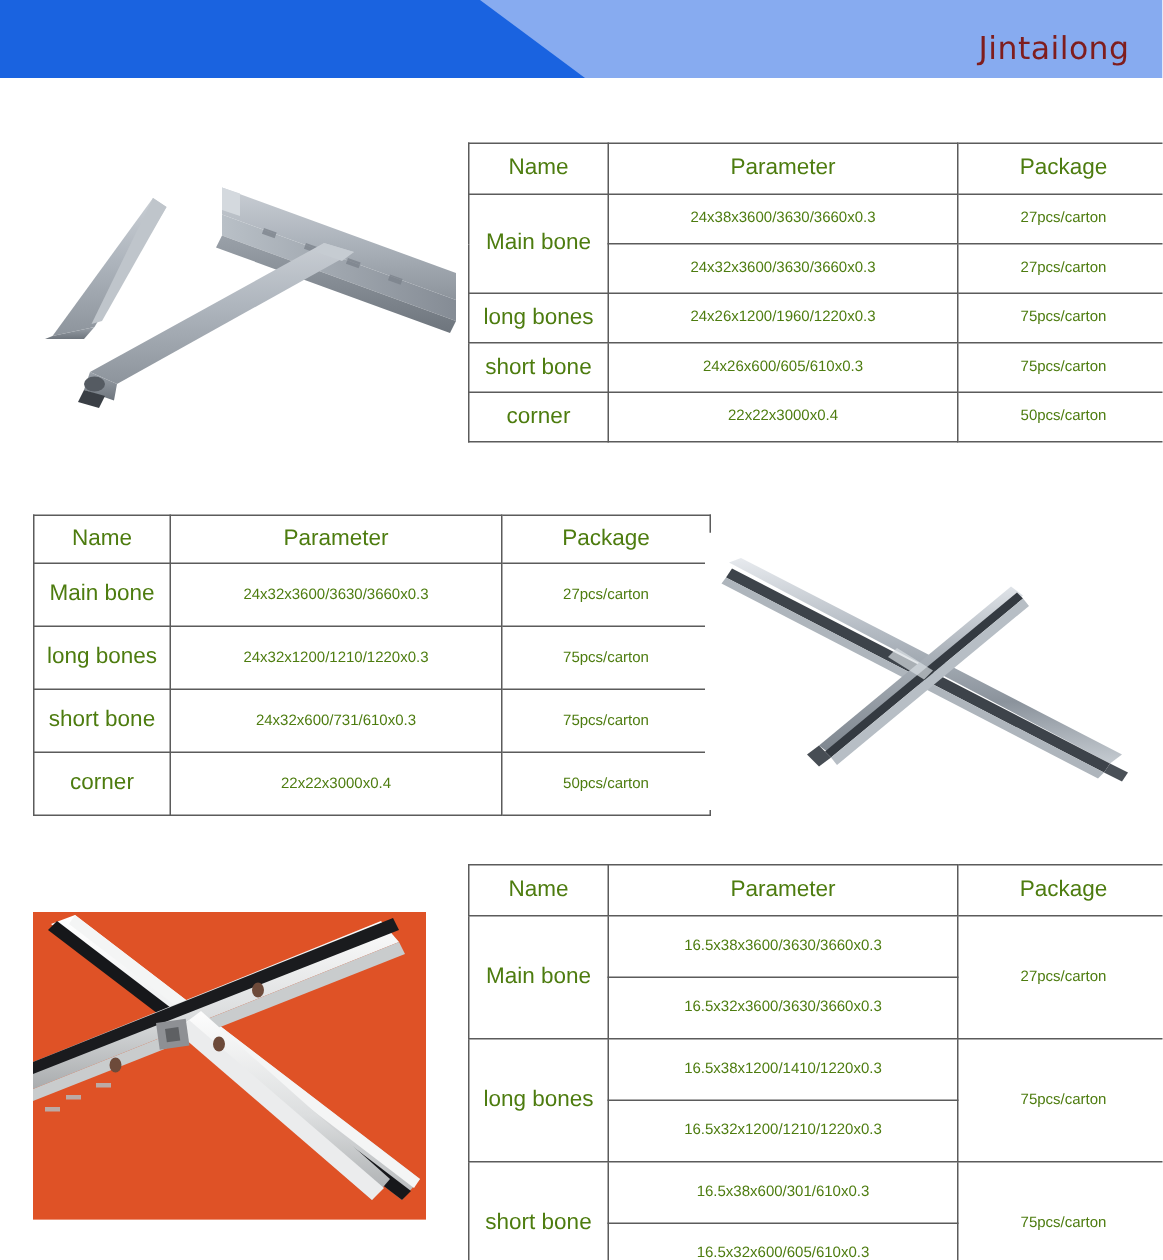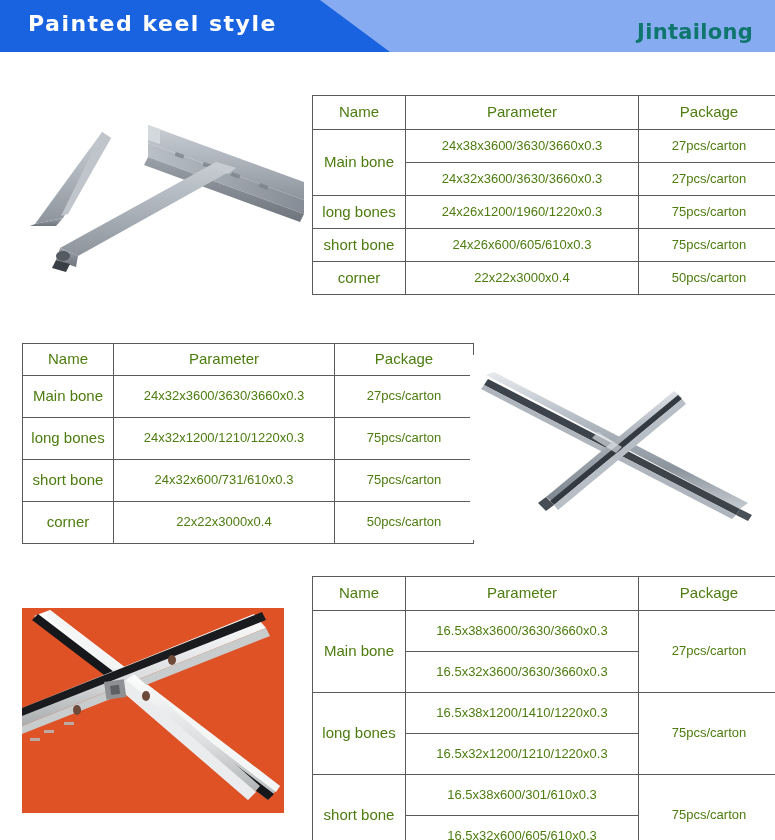--- a/index.html
+++ b/index.html
@@ -47,22 +47,22 @@
     color: #ffffff;
     letter-spacing: 1.5px;
     font-family: "DejaVu Sans", sans-serif;
     white-space: nowrap;
   }
   .banner-brand {
     position: absolute;
     right: 22px;
     top: 20px;
     font-size: 21px;
-    font-weight: bold;
-    color: #0f766e;
+    font-weight: normal;
+    color: #7f1d1d;
     letter-spacing: 0.3px;
     font-family: "DejaVu Sans", sans-serif;
     white-space: nowrap;
   }
 
   
   .spec-table {
     position: absolute;
     border-collapse: collapse;
     background: #ffffff;
@@ -76,21 +76,21 @@
     color: #4d7c0f;
     font-weight: normal;
     font-family: "Liberation Sans", sans-serif;
     padding: 1px 2px;
     line-height: 1.12;
   }
   .spec-table thead td {
     font-size: 15px;
   }
   .spec-table tbody td {
-    font-size: 13px;
+    font-size: 10px;
   }
   .cell-name {
     font-size: 15px !important;
   }
 
   
   #table-1 {
     left: 312px;
     top: 95px;
     width: 452px;
@@ -149,21 +149,20 @@
     background: #df5226;
     overflow: hidden;
   }
 </style>
 </head>
 <body>
 
 <div class="banner">
   <div class="banner-lightfill"></div>
   <div class="banner-darkfill"></div>
-  <div class="banner-title">Painted keel style</div>
   <div class="banner-brand">Jintailong</div>
 </div>
 
 <svg class="photo" id="photo-1" viewBox="0 0 300 220" xmlns="http://www.w3.org/2000/svg">
   <defs>
     <linearGradient id="g1top" x1="0" y1="0" x2="0" y2="1">
       <stop offset="0" stop-color="#c9ced4"></stop>
       <stop offset="0.45" stop-color="#aeb5bd"></stop>
       <stop offset="1" stop-color="#8d949c"></stop>
     </linearGradient>

